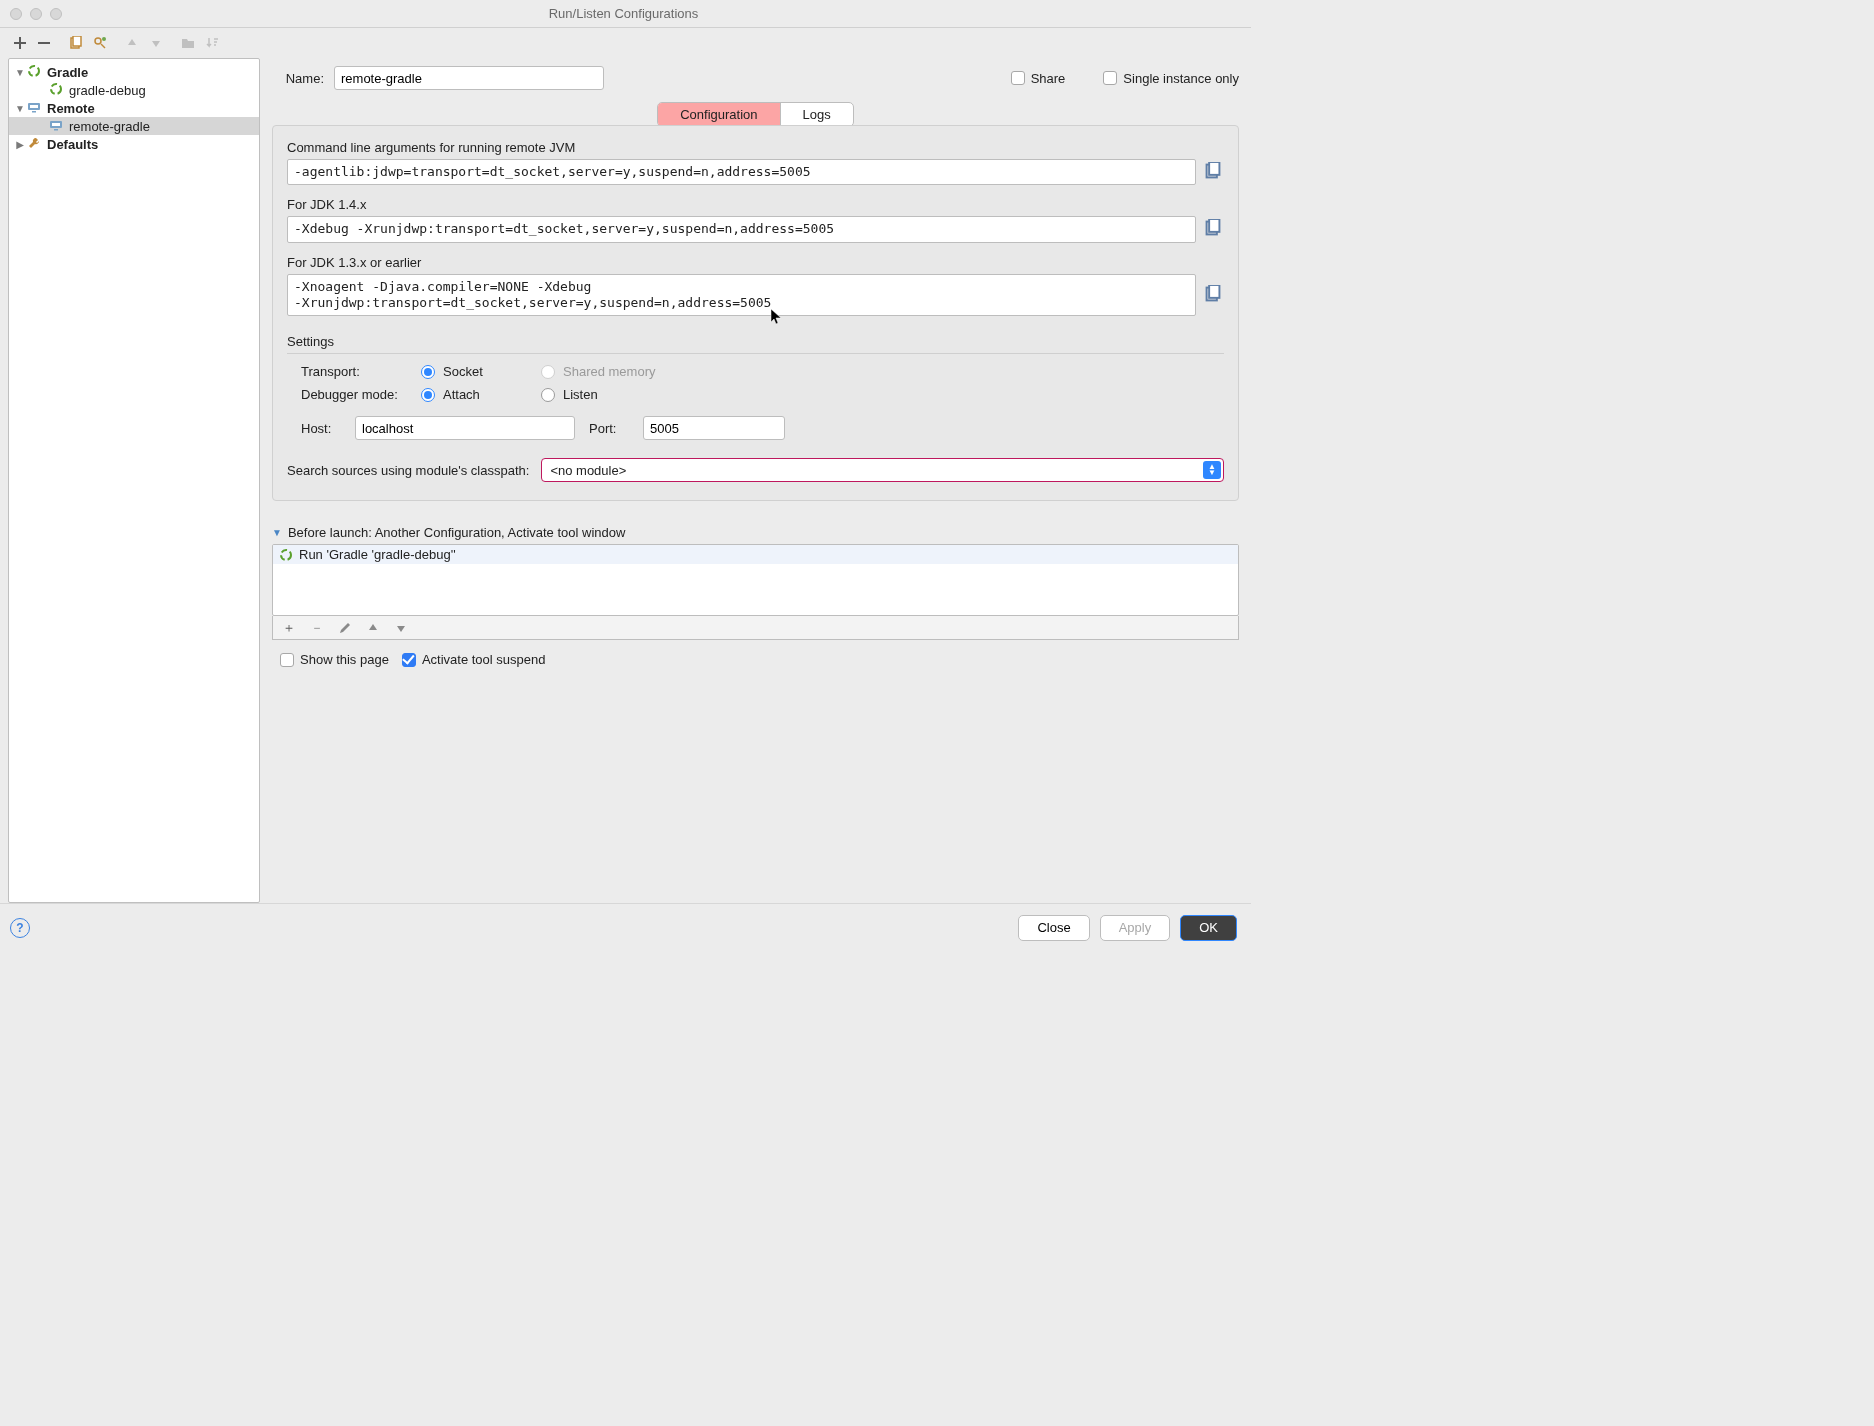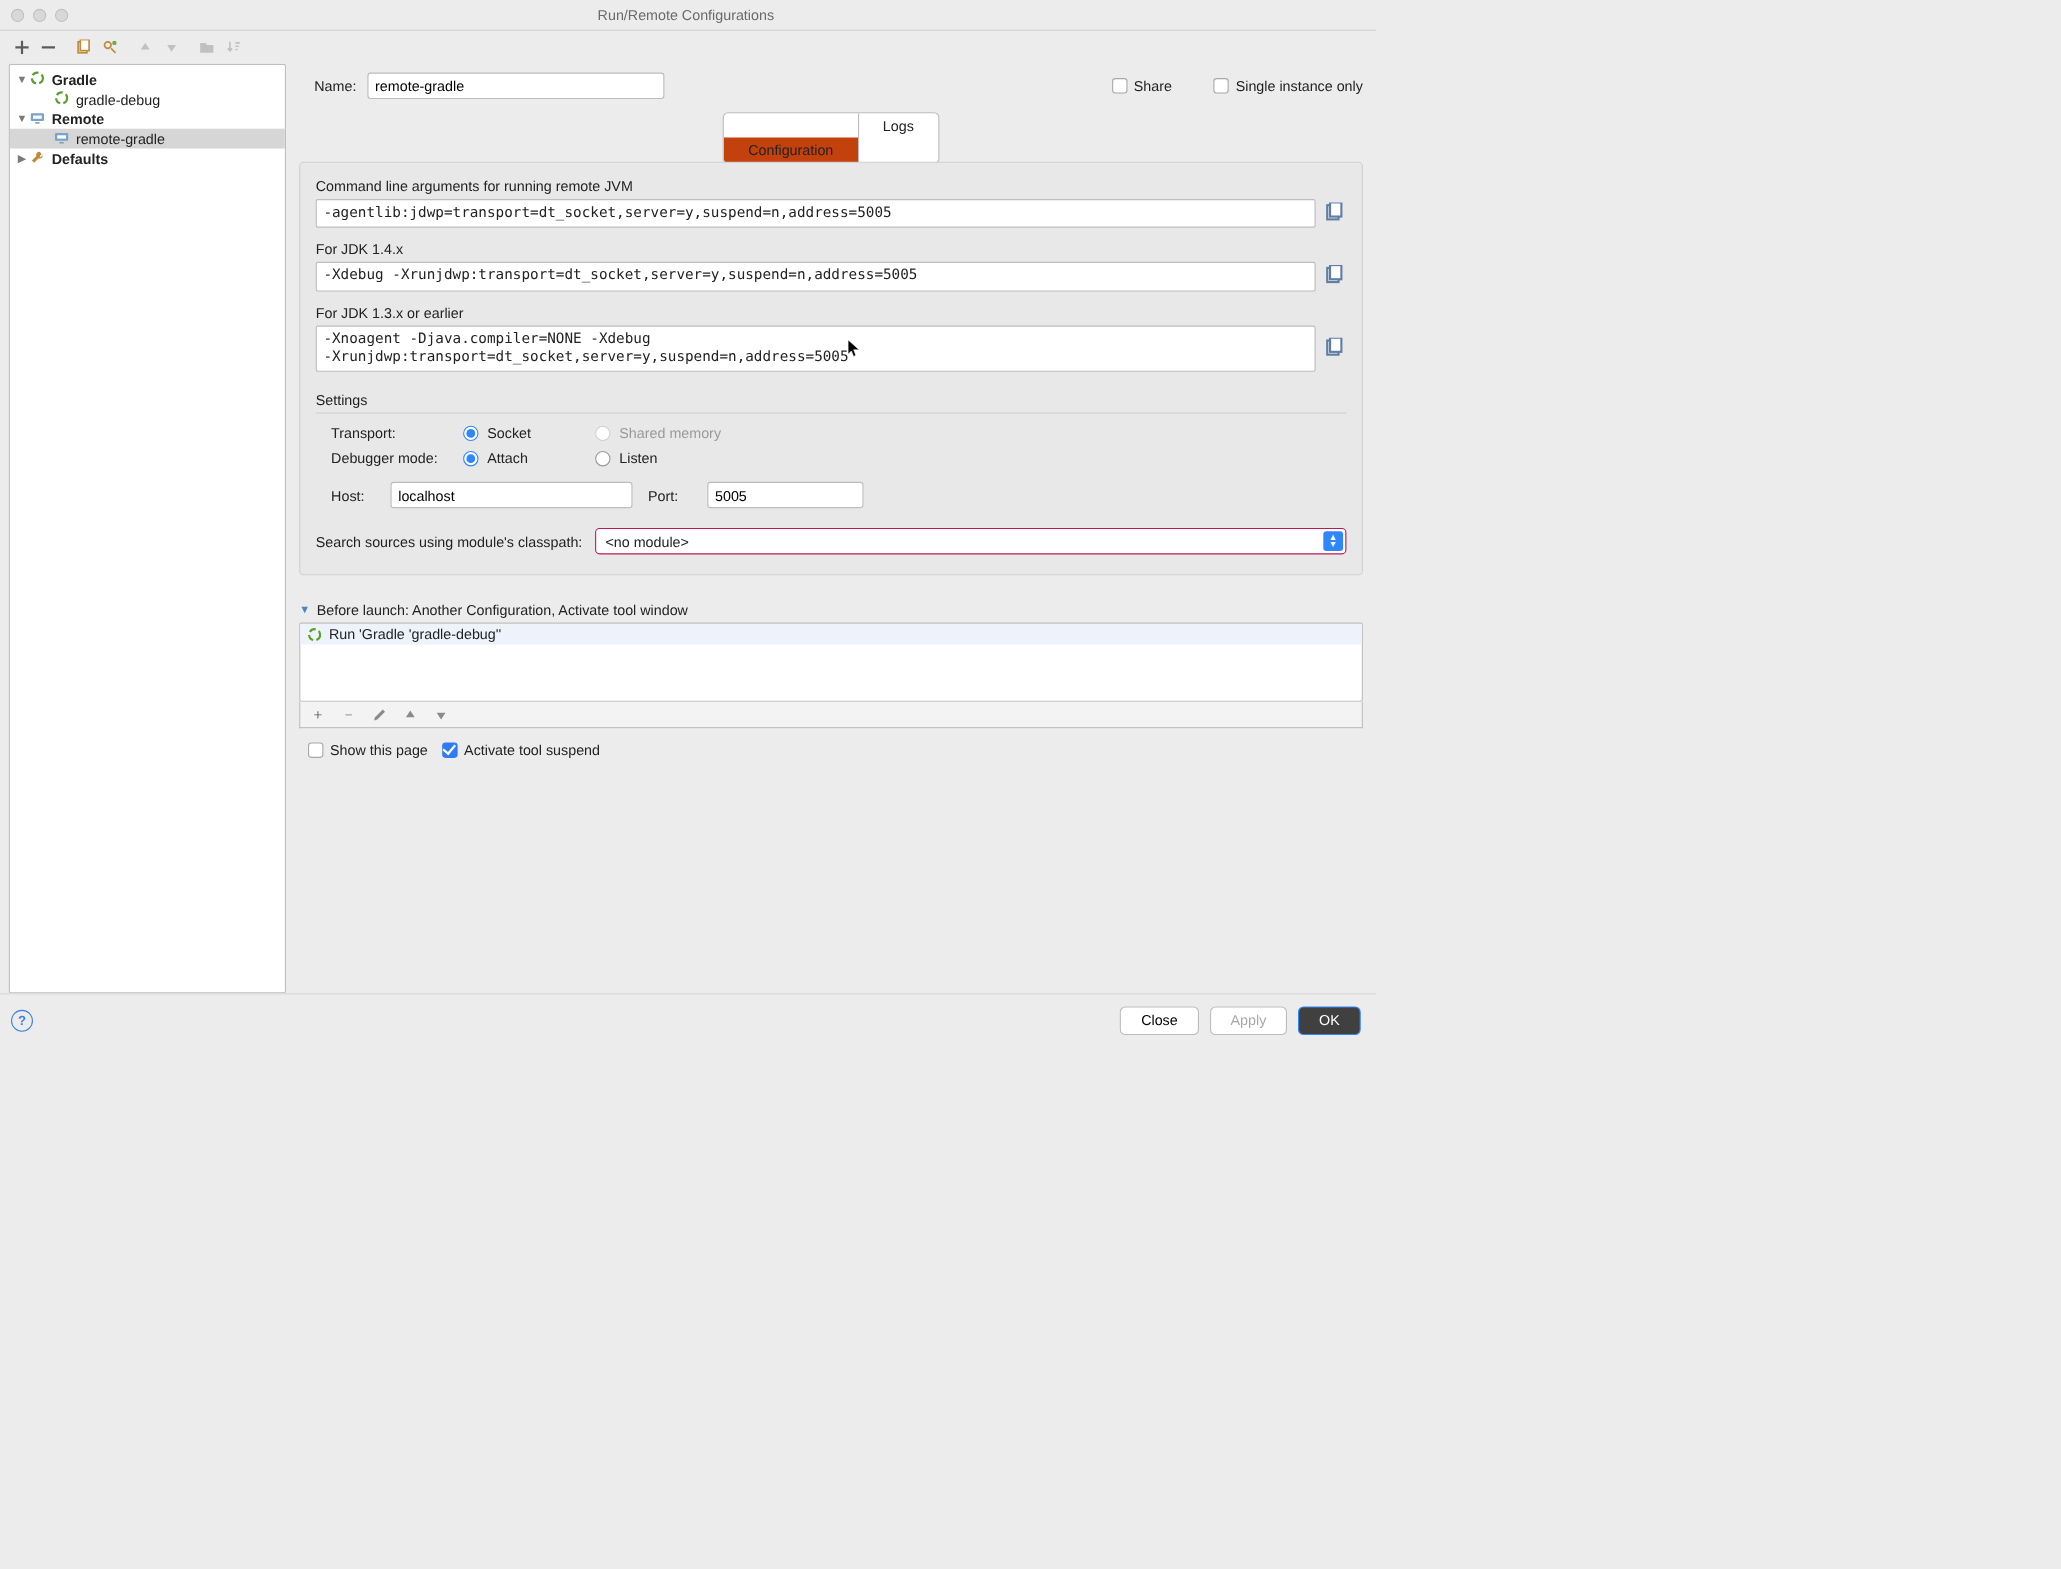--- a/index.html
+++ b/index.html
@@ -32,21 +32,21 @@
   .namerow input { flex:0 0 270px; height:24px; border:1px solid #bdbdbd; border-radius:3px; padding:0 6px; font-size:13px; background:#fff; }
   .spacer { flex:1; }
   .chk { display:flex; align-items:center; gap:6px; font-size:13px; }
   .chkbox { width:14px; height:14px; border:1px solid #a8a8a8; border-radius:3px; background:#fff; display:inline-flex; align-items:center; justify-content:center; }
   .chkbox.checked { background:#2f7bf5; border-color:#2f7bf5; }
   .chkbox.checked::after { content:""; width:5px; height:9px; border:solid #fff; border-width:0 2px 2px 0; transform:rotate(40deg) translate(-1px,-1px); }
 
   .tabs { display:flex; justify-content:center; margin-top:4px; }
   .tabset { display:flex; border:1px solid #bdbdbd; border-radius:5px; overflow:hidden; background:#fff; }
   .tab { padding:4px 22px; font-size:13px; cursor:default; }
-  .tab.active { background:#c2410c;margin-top:22px; }
+  .tab.active { background:#fca5a5; }
   .tab + .tab { border-left:1px solid #bdbdbd; }
 
   .panel { background:#e8e8e8; border:1px solid #d0d0d0; border-radius:4px; margin-top:-2px; padding:14px 14px 18px 14px; }
   .flabel { font-size:13px; color:#222; margin:12px 0 4px 0; }
   .flabel.first { margin-top:0; }
   .frow { display:flex; align-items:center; gap:8px; }
   .monofield { flex:1; background:#fff; border:1px solid #bdbdbd; border-radius:2px; padding:4px 6px; font-family: Menlo, Consolas, monospace; font-size:13px; line-height:1.25; white-space:pre-wrap; overflow:hidden; }
   .copybtn { width:20px; height:20px; color:#5f7ea6; }
 
   .settings-hdr { font-size:13px; margin-top:18px; color:#222; }
@@ -92,21 +92,21 @@
 <body>
 
 <div class="winwrap">
 <div class="window">
   <div class="titlebar">
     <div class="traffic">
       <div class="tl"></div>
       <div class="tl"></div>
       <div class="tl"></div>
     </div>
-    <div class="wtitle">Run/Remote Configurations</div>
+    <div class="wtitle">Run/Listen Configurations</div>
     <div style="width:56px"></div>
   </div>
 
   <div class="toolbar-row">
     <div class="tbtn">
           <svg width="14" height="14" viewBox="0 0 14 14">
             <path d="M7 1v12M1 7h12" stroke="#5b5b5b" stroke-width="2"></path>
           </svg>
         </div>
     <div class="tbtn">

